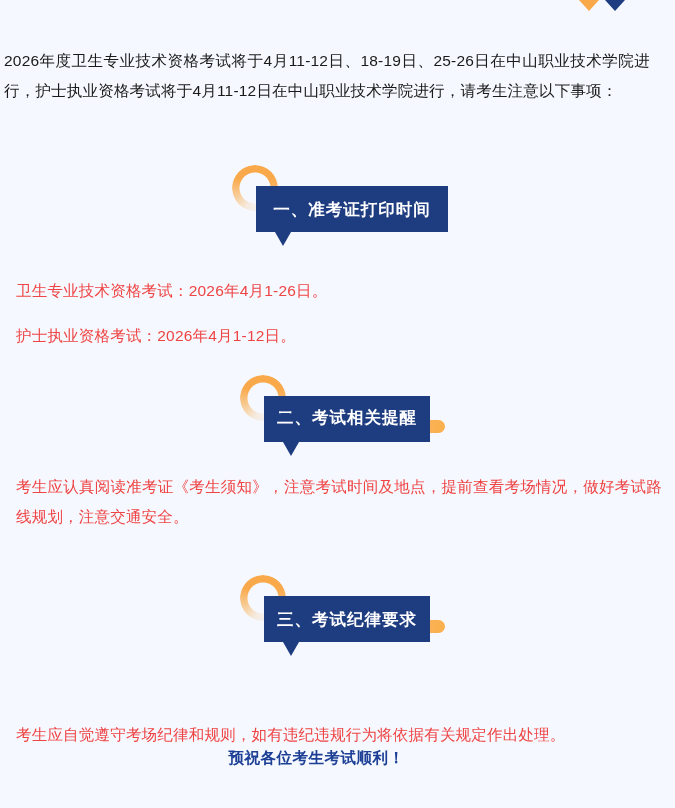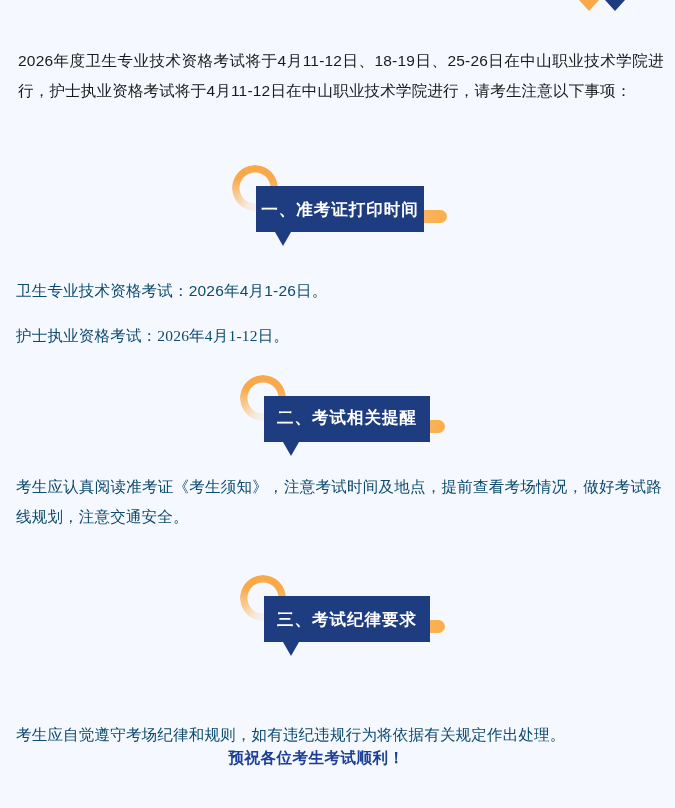--- a/index.html
+++ b/index.html
@@ -37,21 +37,21 @@
     width: 22px;
     height: 24px;
   }
   .gem svg { display: block; width: 22px; height: 24px; }
   .gem-orange { left: 578px; }
   .gem-navy   { left: 604px; }
 
   
   .intro {
     position: absolute;
-    left: 18px;
+    left: 4px;
     top: 30px;
     width: 646px;
     font-size: 15.5px;
     line-height: 30px;
     letter-spacing: 0.2px;
     color: #1a1a1a;
     text-align: justify;
   }
 
   
@@ -125,21 +125,21 @@
   }
 
   
   .body-text {
     position: absolute;
     left: 16px;
     width: 646px;
     font-size: 15.5px;
     line-height: 30px;
     letter-spacing: 0.2px;
-    color: #0c4a6e;
+    color: #ef4444;
     text-align: justify;
   }
 
   .footer-wish {
     position: absolute;
     left: 0;
     width: 633px;
     text-align: center;
     font-size: 15.5px;
     font-weight: bold;
@@ -164,29 +164,29 @@
       </svg>
     </div>
   </div>
 
   <p class="intro">2026年度卫生专业技术资格考试将于4月11-12日、18-19日、25-26日在中山职业技术学院进行，护士执业资格考试将于4月11-12日在中山职业技术学院进行，请考生注意以下事项：</p>
 
   <div class="badge-wrap" style="top:150px;">
     <div class="badge-inner">
       <div class="ring" style="left:232px;"></div>
       <div class="orange-bar" style="left:360px; width:87px;"></div>
-      <div class="box" style="left:256px; width:168px;">
+      <div class="box" style="left:256px; width:192px;">
         <span class="box-label">一、准考证打印时间</span>
       </div>
       <div class="pointer" style="left:275px;"></div>
     </div>
   </div>
 
   <p class="body-text" style="top:260px;">卫生专业技术资格考试：2026年4月1-26日。</p>
-  <p class="body-text" style="top:305px;font-family:Liberation Serif, serif;">护士执业资格考试：2026年4月1-12日。</p>
+  <p class="body-text" style="top:305px;">护士执业资格考试：2026年4月1-12日。</p>
 
   <div class="badge-wrap" style="top:360px;">
     <div class="badge-inner">
       <div class="ring" style="left:240px;"></div>
       <div class="orange-bar" style="left:362px; width:83px;"></div>
       <div class="box" style="left:264px; width:166px;font-family:Liberation Mono, monospace;">
         <span class="box-label">二、考试相关提醒</span>
       </div>
       <div class="pointer" style="left:283px;"></div>
     </div>

